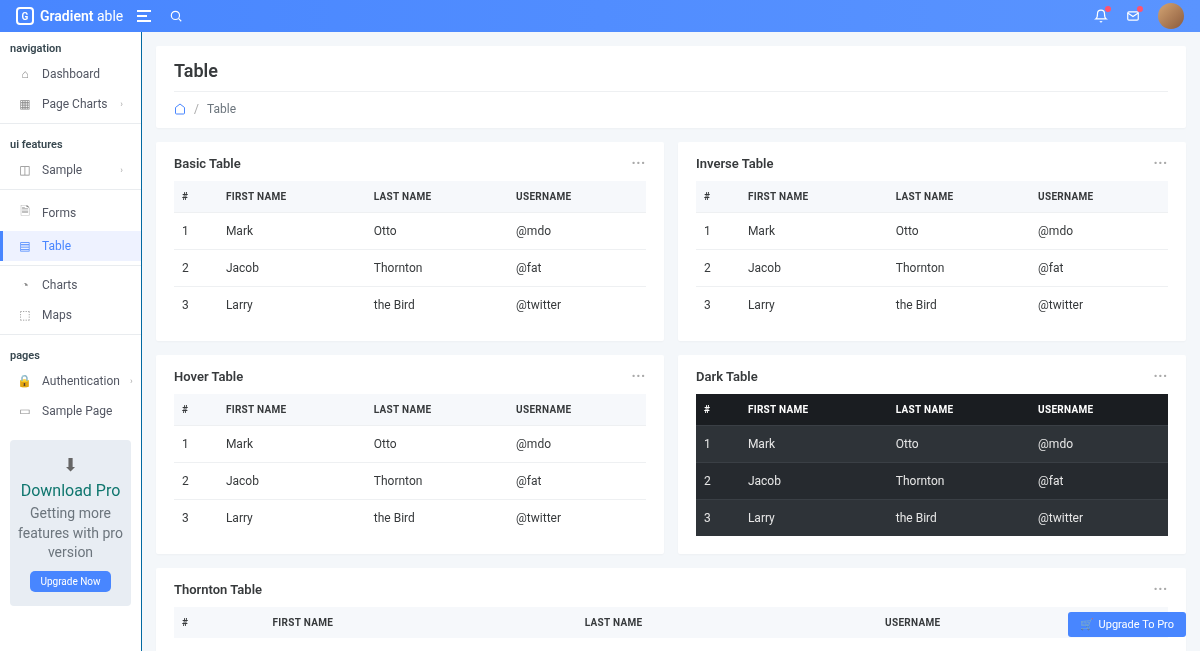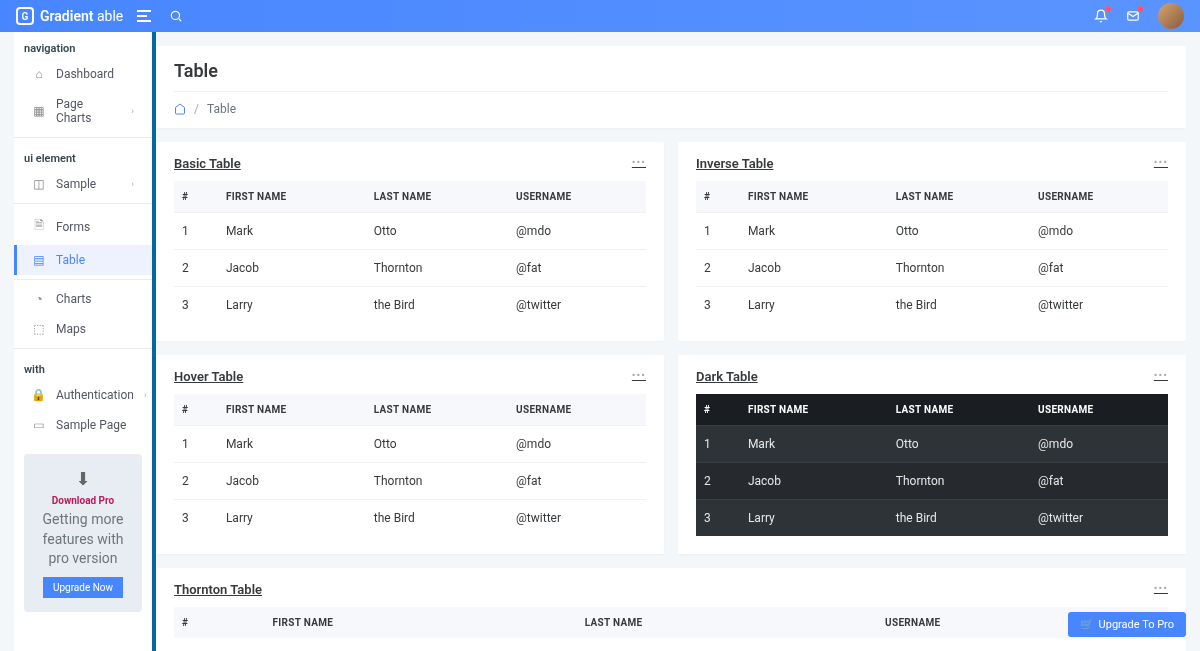--- a/index.html
+++ b/index.html
@@ -9,43 +9,43 @@
 .logo-mark { width:18px; height:18px; border:2px solid #fff; border-radius:4px; display:flex; align-items:center; justify-content:center; font-size:10px; }
 .logo-text b { font-weight:400; }
 .menu-toggle { margin-left:14px; cursor:pointer; display:flex; flex-direction:column; gap:3px; }
 .menu-toggle span { width:14px; height:2px; background:#fff; }
 .menu-toggle span:nth-child(2){ width:10px; }
 .search-btn { margin-left:18px; cursor:pointer; }
 .topbar-right { margin-left:auto; display:flex; align-items:center; gap:18px; }
 .notif { position:relative; cursor:pointer; }
 .notif-dot { position:absolute; top:-3px; right:-3px; width:6px; height:6px; background:#ff5370; border-radius:50%; }
 .avatar { width:26px; height:26px; border-radius:50%; background:linear-gradient(135deg,#d4a574,#8b5a3c); cursor:pointer; }
-.sidebar { position:fixed; top:32px; left:14px; bottom:0; width:142px; background:#fff; border-right:4px solid #0369a1; overflow-y:auto; }
+.sidebar { position:fixed; top:32px; left:0; bottom:0; width:142px; background:#fff; border-right:1px solid #0369a1; overflow-y:auto; }
 .nav-section { padding:10px 0 4px 10px; font-size:11px; color:#37474f; font-weight:600; }
 .nav-item { display:flex; align-items:center; gap:10px; padding:8px 10px 8px 18px; color:#535763; cursor:pointer; font-size:12px; }
 .nav-item.active { background:#eef2ff; color:#4886ff; border-left:3px solid #4886ff; padding-left:15px; }
 .nav-icon { width:14px; display:inline-flex; justify-content:center; color:#888; font-size:12px; }
 .nav-item.active .nav-icon { color:#4886ff; }
 .nav-caret { margin-left:auto; font-size:9px; color:#aaa; margin-right:8px; }
 .nav-divider { height:1px; background:#e9ecef; margin:4px 0; }
 .promo { margin:14px 10px; background:#e8edf3; border-radius:4px; padding:14px 8px; text-align:center; }
 .promo-icon { font-size:18px; color:#666; }
-.promo-title { font-size:10px; font-weight:700; margin-top:6px; color:#be185d; }
+.promo-title { font-size:16px; font-weight:400; margin-top:6px; color:#0f766e; }
 .promo-desc { font-size:14px; color:#6c757d; margin-top:4px; line-height:1.4; }
-.promo-btn { display:inline-block; margin-top:8px; background:#4886ff; color:#fff; font-size:10px; padding:5px 10px; border-radius:0; cursor:pointer; }
+.promo-btn { display:inline-block; margin-top:8px; background:#4886ff; color:#fff; font-size:10px; padding:5px 10px; border-radius:5px; cursor:pointer; }
 .main { margin-left:142px; margin-top:32px; padding:14px; }
 .page-header { background:#fff; border-radius:2px; padding:14px 18px 12px; margin-bottom:14px; box-shadow:0 1px 2px rgba(0,0,0,.03); }
 .page-title { font-size:18px; font-weight:600; color:#373a3c; }
 .breadcrumb { display:flex; align-items:center; gap:8px; margin-top:10px; font-size:12px; color:#6c757d; border-top:1px solid #eef0f2; padding-top:10px; }
 .bc-sep { color:#aaa; }
 .row { display:flex; gap:14px; margin-bottom:14px; }
 .col-6 { flex:1; min-width:0; }
 .col-12 { width:100%; }
 .card { background:#fff; border-radius:2px; box-shadow:0 1px 2px rgba(0,0,0,.03); }
-.card-header { display:flex; justify-content:space-between; padding:14px 18px 10px;text-decoration:underline; }
+.card-header { display:flex; align-items:center; justify-content:space-between; padding:14px 18px 10px; }
 .card-title { font-size:13px; font-weight:600; color:#373a3c; }
 .card-menu { color:#aaa; cursor:pointer; letter-spacing:1px; font-size:11px; }
 .card-body { padding:0 18px 18px; }
 table { width:100%; border-collapse:collapse; }
 th { text-align:left; font-size:10px; font-weight:700; color:#373a3c; padding:10px 8px; background:#f6f8fb; text-transform:uppercase; letter-spacing:.3px; }
 td { padding:11px 8px; font-size:12px; color:#373a3c; border-top:1px solid #eef0f2; }
 .table-dark th { background:#1a1d21; color:#fff; }
 .table-dark td { background:#2e3338; color:#e6e6e6; border-top:1px solid #3a3f45; }
 .table-dark tbody tr:nth-child(even) td { background:#262a2f; }
 .upgrade-float { position:fixed; bottom:14px; right:14px; background:#4886ff; color:#fff; font-size:11px; padding:6px 12px; border-radius:3px; cursor:pointer; display:flex; align-items:center; gap:5px; z-index:50; }
@@ -97,21 +97,21 @@
     <span class="nav-icon">⌂</span>
     <span>Dashboard</span>
   </div>
   <div class="nav-item">
     <span class="nav-icon">▦</span>
     <span>Page Charts</span>
     <span class="nav-caret">›</span>
   </div>
   <div class="nav-divider"></div>
 
-  <div class="nav-section">ui element</div>
+  <div class="nav-section">ui features</div>
   <div class="nav-item">
     <span class="nav-icon">◫</span>
     <span>Sample</span>
     <span class="nav-caret">›</span>
   </div>
   <div class="nav-divider"></div>
 
   <div class="nav-item">
     <span class="nav-icon">🗎</span>
     <span>Forms</span>
@@ -125,21 +125,21 @@
   <div class="nav-item">
     <span class="nav-icon">◔</span>
     <span>Charts</span>
   </div>
   <div class="nav-item">
     <span class="nav-icon">⬚</span>
     <span>Maps</span>
   </div>
   <div class="nav-divider"></div>
 
-  <div class="nav-section">with</div>
+  <div class="nav-section">pages</div>
   <div class="nav-item">
     <span class="nav-icon">🔒</span>
     <span>Authentication</span>
     <span class="nav-caret">›</span>
   </div>
   <div class="nav-item">
     <span class="nav-icon">▭</span>
     <span>Sample Page</span>
   </div>
 

